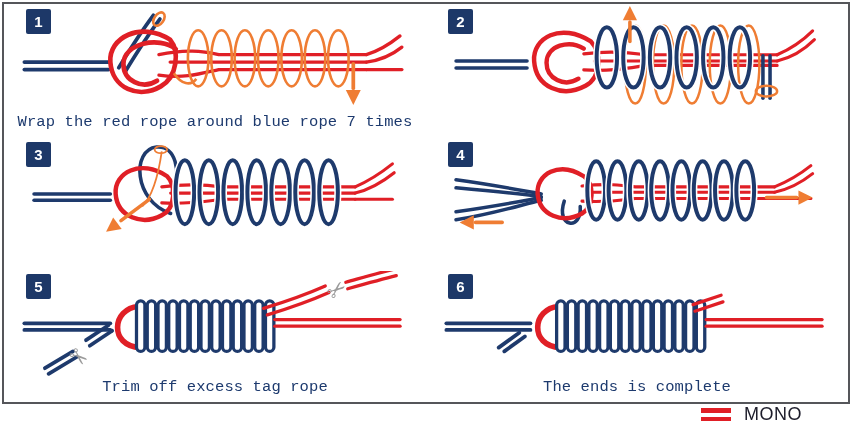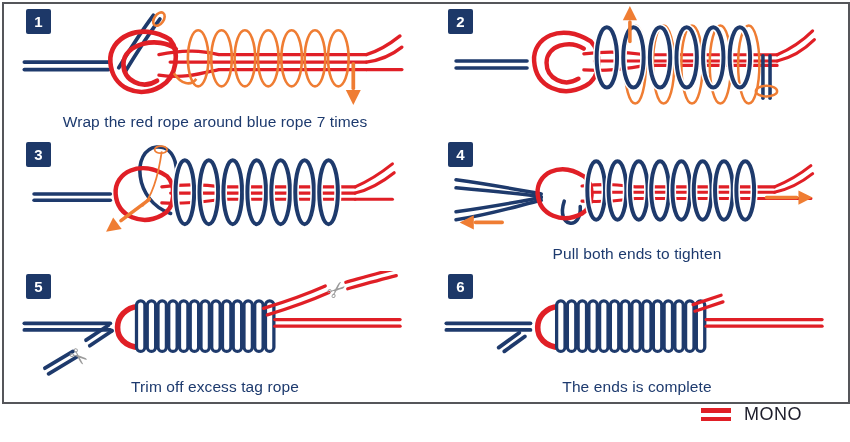--- a/index.html
+++ b/index.html
@@ -6,21 +6,21 @@
   .frame{position:relative;width:850px;height:442px;background:#fff;overflow:hidden;
          font-family:"Liberation Sans",sans-serif;}
   .box{position:absolute;left:2px;top:2px;width:844px;height:398px;border:2px solid #55565a;
        background:#fff;}
   .grid{position:absolute;inset:0;display:grid;grid-template-columns:1fr 1fr;grid-template-rows:1fr 1fr 1fr;}
   .panel{position:relative;}
   .badge{position:absolute;left:22px;top:5px;width:25px;height:25px;background:#1d3868;
          color:#fff;font-weight:bold;font-size:15px;display:flex;align-items:center;
          justify-content:center;border-radius:2px;z-index:3;}
   .caption{position:absolute;left:0;right:0;bottom:6px;text-align:center;color:#1d3a6e;
-           font-size:15.5px;letter-spacing:.1px;}
+           font-size:15.5px;letter-spacing:.1px;font-family:Liberation Mono, monospace;}
   .art{position:absolute;left:0;top:2px;right:0;bottom:26px;}
   .art svg{width:100%;height:100%;}
   
   .braid{stroke:#1e3a6c;stroke-width:4;fill:none;stroke-linecap:round;}
   .mono{stroke:#e01f26;stroke-width:3.5;fill:none;stroke-linecap:round;}
   .w5{stroke-width:5;} .w6{stroke-width:6;}
   .coil-o{stroke:#ef7d33;stroke-width:2.8;fill:none;}
   .coil-o-thin{stroke:#ef7d33;stroke-width:2;fill:none;}
   .coil-case{stroke:#fff;stroke-width:8;fill:none;}
   .coil-b{stroke:#1e3a6c;stroke-width:4.5;fill:none;}
@@ -32,21 +32,21 @@
   
   .banner-wrap{position:absolute;left:0;top:402px;width:302px;height:36px;}
   .banner-main{position:absolute;inset:0;background-color:#1c1c1c;
                background-image:radial-gradient(#343434 1px, transparent 1.2px);
                background-size:5px 5px;
                clip-path:polygon(0 0,95% 0,90% 100%,0 100%);}
   .banner-stripe{position:absolute;inset:0;background:#1c1c1c;
                  clip-path:polygon(96.8% 0,99.3% 0,94.3% 100%,91.8% 100%);}
   .banner-text{position:absolute;left:18px;top:0;height:36px;line-height:36px;color:#fff;
                font-weight:bold;font-size:20px;letter-spacing:1px;white-space:nowrap;}
-  .legend{position:absolute;right:48px;top:404px;height:30px;display:flex;align-items:flex-start;gap:44px;}
+  .legend{position:absolute;right:48px;top:404px;height:30px;display:flex;align-items:center;gap:44px;flex-direction:column;}
   .legend-item{display:flex;align-items:center;gap:13px;}
   .swatch{display:flex;flex-direction:column;gap:4px;width:30px;}
   .swatch .bar{height:4.5px;width:100%;}
   .swatch.mono .bar{background:#e01f26;}
   .swatch.braid .bar{background:#1e3a6c;}
   .legend-label{font-size:18px;color:#1d1d2b;letter-spacing:.5px;}
 </style>
 </head>
 <body>
 
@@ -202,21 +202,20 @@
             <g>
               <line class="arrow-o" x1="58" y1="94" x2="28" y2="94"></line>
               <polygon class="ah" points="0,-8 16,0 0,8" transform="translate(26,94) rotate(180)"></polygon>
             </g>
             <g>
               <line class="arrow-o" x1="356" y1="66" x2="390" y2="66"></line>
               <polygon class="ah" points="0,-8 16,0 0,8" transform="translate(392,66)"></polygon>
             </g>
           </svg>
         </div>
-        <div class="caption">Pull both ends to tighten</div>
       </div>
 
       <div class="panel">
         <div class="badge">5</div>
         <div class="art">
           <svg viewBox="0 0 420 112" preserveAspectRatio="xMidYMid meet" role="img">
             <path class="braid" d="M6,56 H98"></path>
               <path class="braid" d="M6,63 H98"></path>
             <path class="braid" d="M96,58 L72,74"></path>
               <path class="braid" d="M100,64 L76,80"></path>

